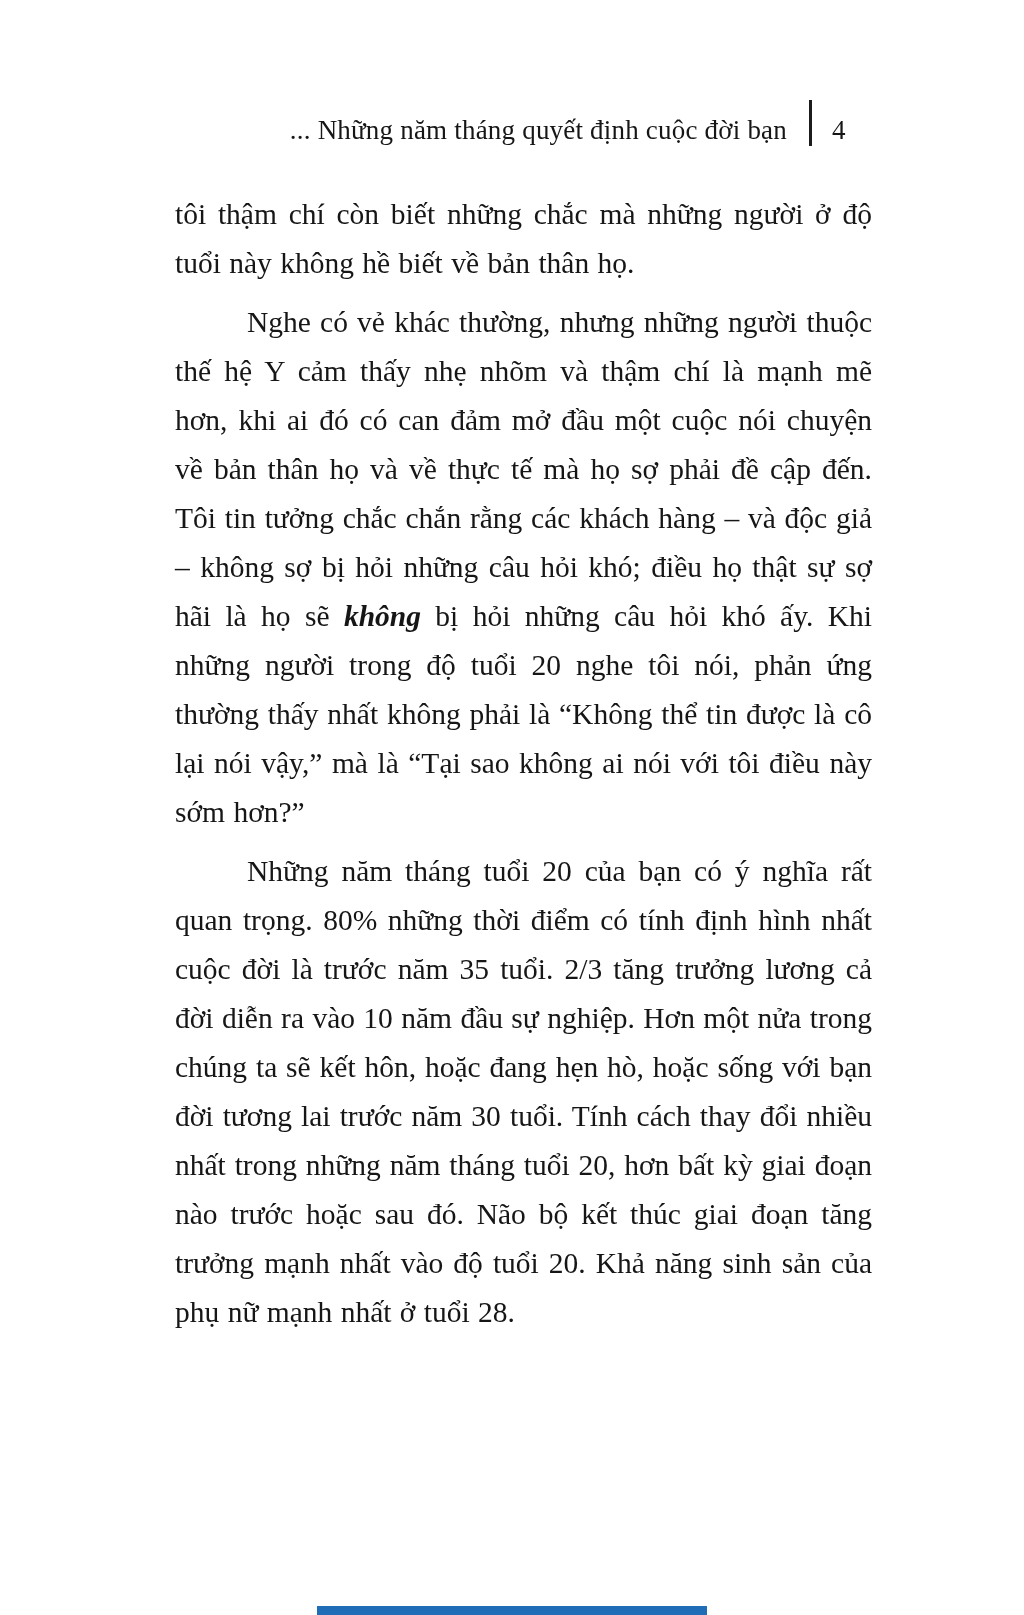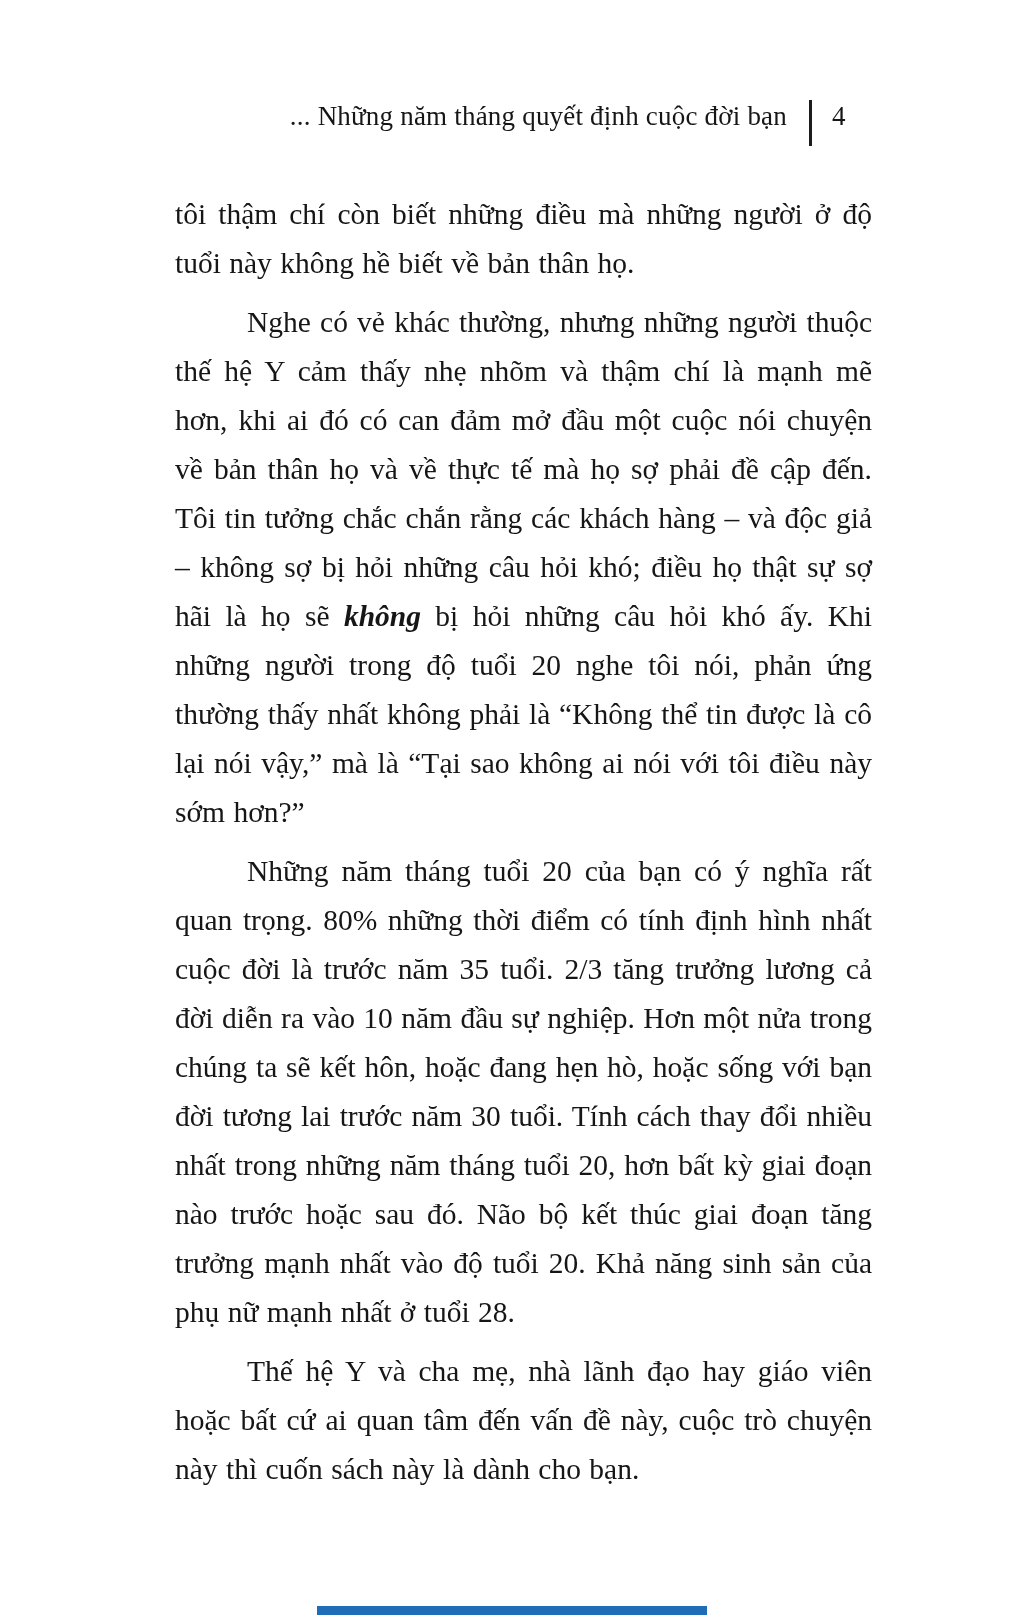--- a/index.html
+++ b/index.html
@@ -14,21 +14,21 @@
   }
   .page {
     position: relative;
     width: 1024px;
     height: 1615px;
     box-sizing: border-box;
     padding: 100px 152px 0 175px;
   }
   .header {
     display: flex;
-    align-items: flex-start;
+    align-items: flex-end;
     justify-content: flex-end;
     font-size: 27px;
     line-height: 1.2;
     margin-bottom: 44px;
     white-space: nowrap;
   }
   .header .running-title {
     letter-spacing: 0.2px;
   }
   .header .divider {
@@ -71,32 +71,29 @@
 
   <div class="header">
     <span class="running-title">... Những năm tháng quyết định cuộc đời bạn</span>
     <span class="divider"></span>
     <span class="page-number">4</span>
   </div>
 
   <div class="body-text">
 
     <p class="no-indent">
-      <span>tôi thậm chí còn biết những điều mà những người ở độ tuổi này không hề biết về bản thân họ.</span>
+      <span>tôi thậm chí còn biết những chắc mà những người ở độ tuổi này không hề biết về bản thân họ.</span>
     </p>
 
     <p>
       <span>Nghe có vẻ khác thường, nhưng những người thuộc thế hệ Y cảm thấy nhẹ nhõm và thậm chí là mạnh mẽ hơn, khi ai đó có can đảm mở đầu một cuộc nói chuyện về bản thân họ và về thực tế mà họ sợ phải đề cập đến. Tôi tin tưởng chắc chắn rằng các khách hàng – và độc giả – không sợ bị hỏi những câu hỏi khó; điều họ thật sự sợ hãi là họ sẽ </span><em>không</em><span> bị hỏi những câu hỏi khó ấy. Khi những người trong độ tuổi 20 nghe tôi nói, phản ứng thường thấy nhất không phải là “Không thể tin được là cô lại nói vậy,” mà là “Tại sao không ai nói với tôi điều này sớm hơn?”</span>
     </p>
 
     <p>
       <span>Những năm tháng tuổi 20 của bạn có ý nghĩa rất quan trọng. 80% những thời điểm có tính định hình nhất cuộc đời là trước năm 35 tuổi. 2/3 tăng trưởng lương cả đời diễn ra vào 10 năm đầu sự nghiệp. Hơn một nửa trong chúng ta sẽ kết hôn, hoặc đang hẹn hò, hoặc sống với bạn đời tương lai trước năm 30 tuổi. Tính cách thay đổi nhiều nhất trong những năm tháng tuổi 20, hơn bất kỳ giai đoạn nào trước hoặc sau đó. Não bộ kết thúc giai đoạn tăng trưởng mạnh nhất vào độ tuổi 20. Khả năng sinh sản của phụ nữ mạnh nhất ở tuổi 28.</span>
     </p>
 
-    <p>
-      <span>Thế hệ Y và cha mẹ, nhà lãnh đạo hay giáo viên hoặc bất cứ ai quan tâm đến vấn đề này, cuộc trò chuyện này thì cuốn sách này là dành cho bạn.</span>
-    </p>
 
   </div>
 
   <div class="bottom-bar" style="background:#1f6db6"></div>
 
 </div>
 
 </body></html>

